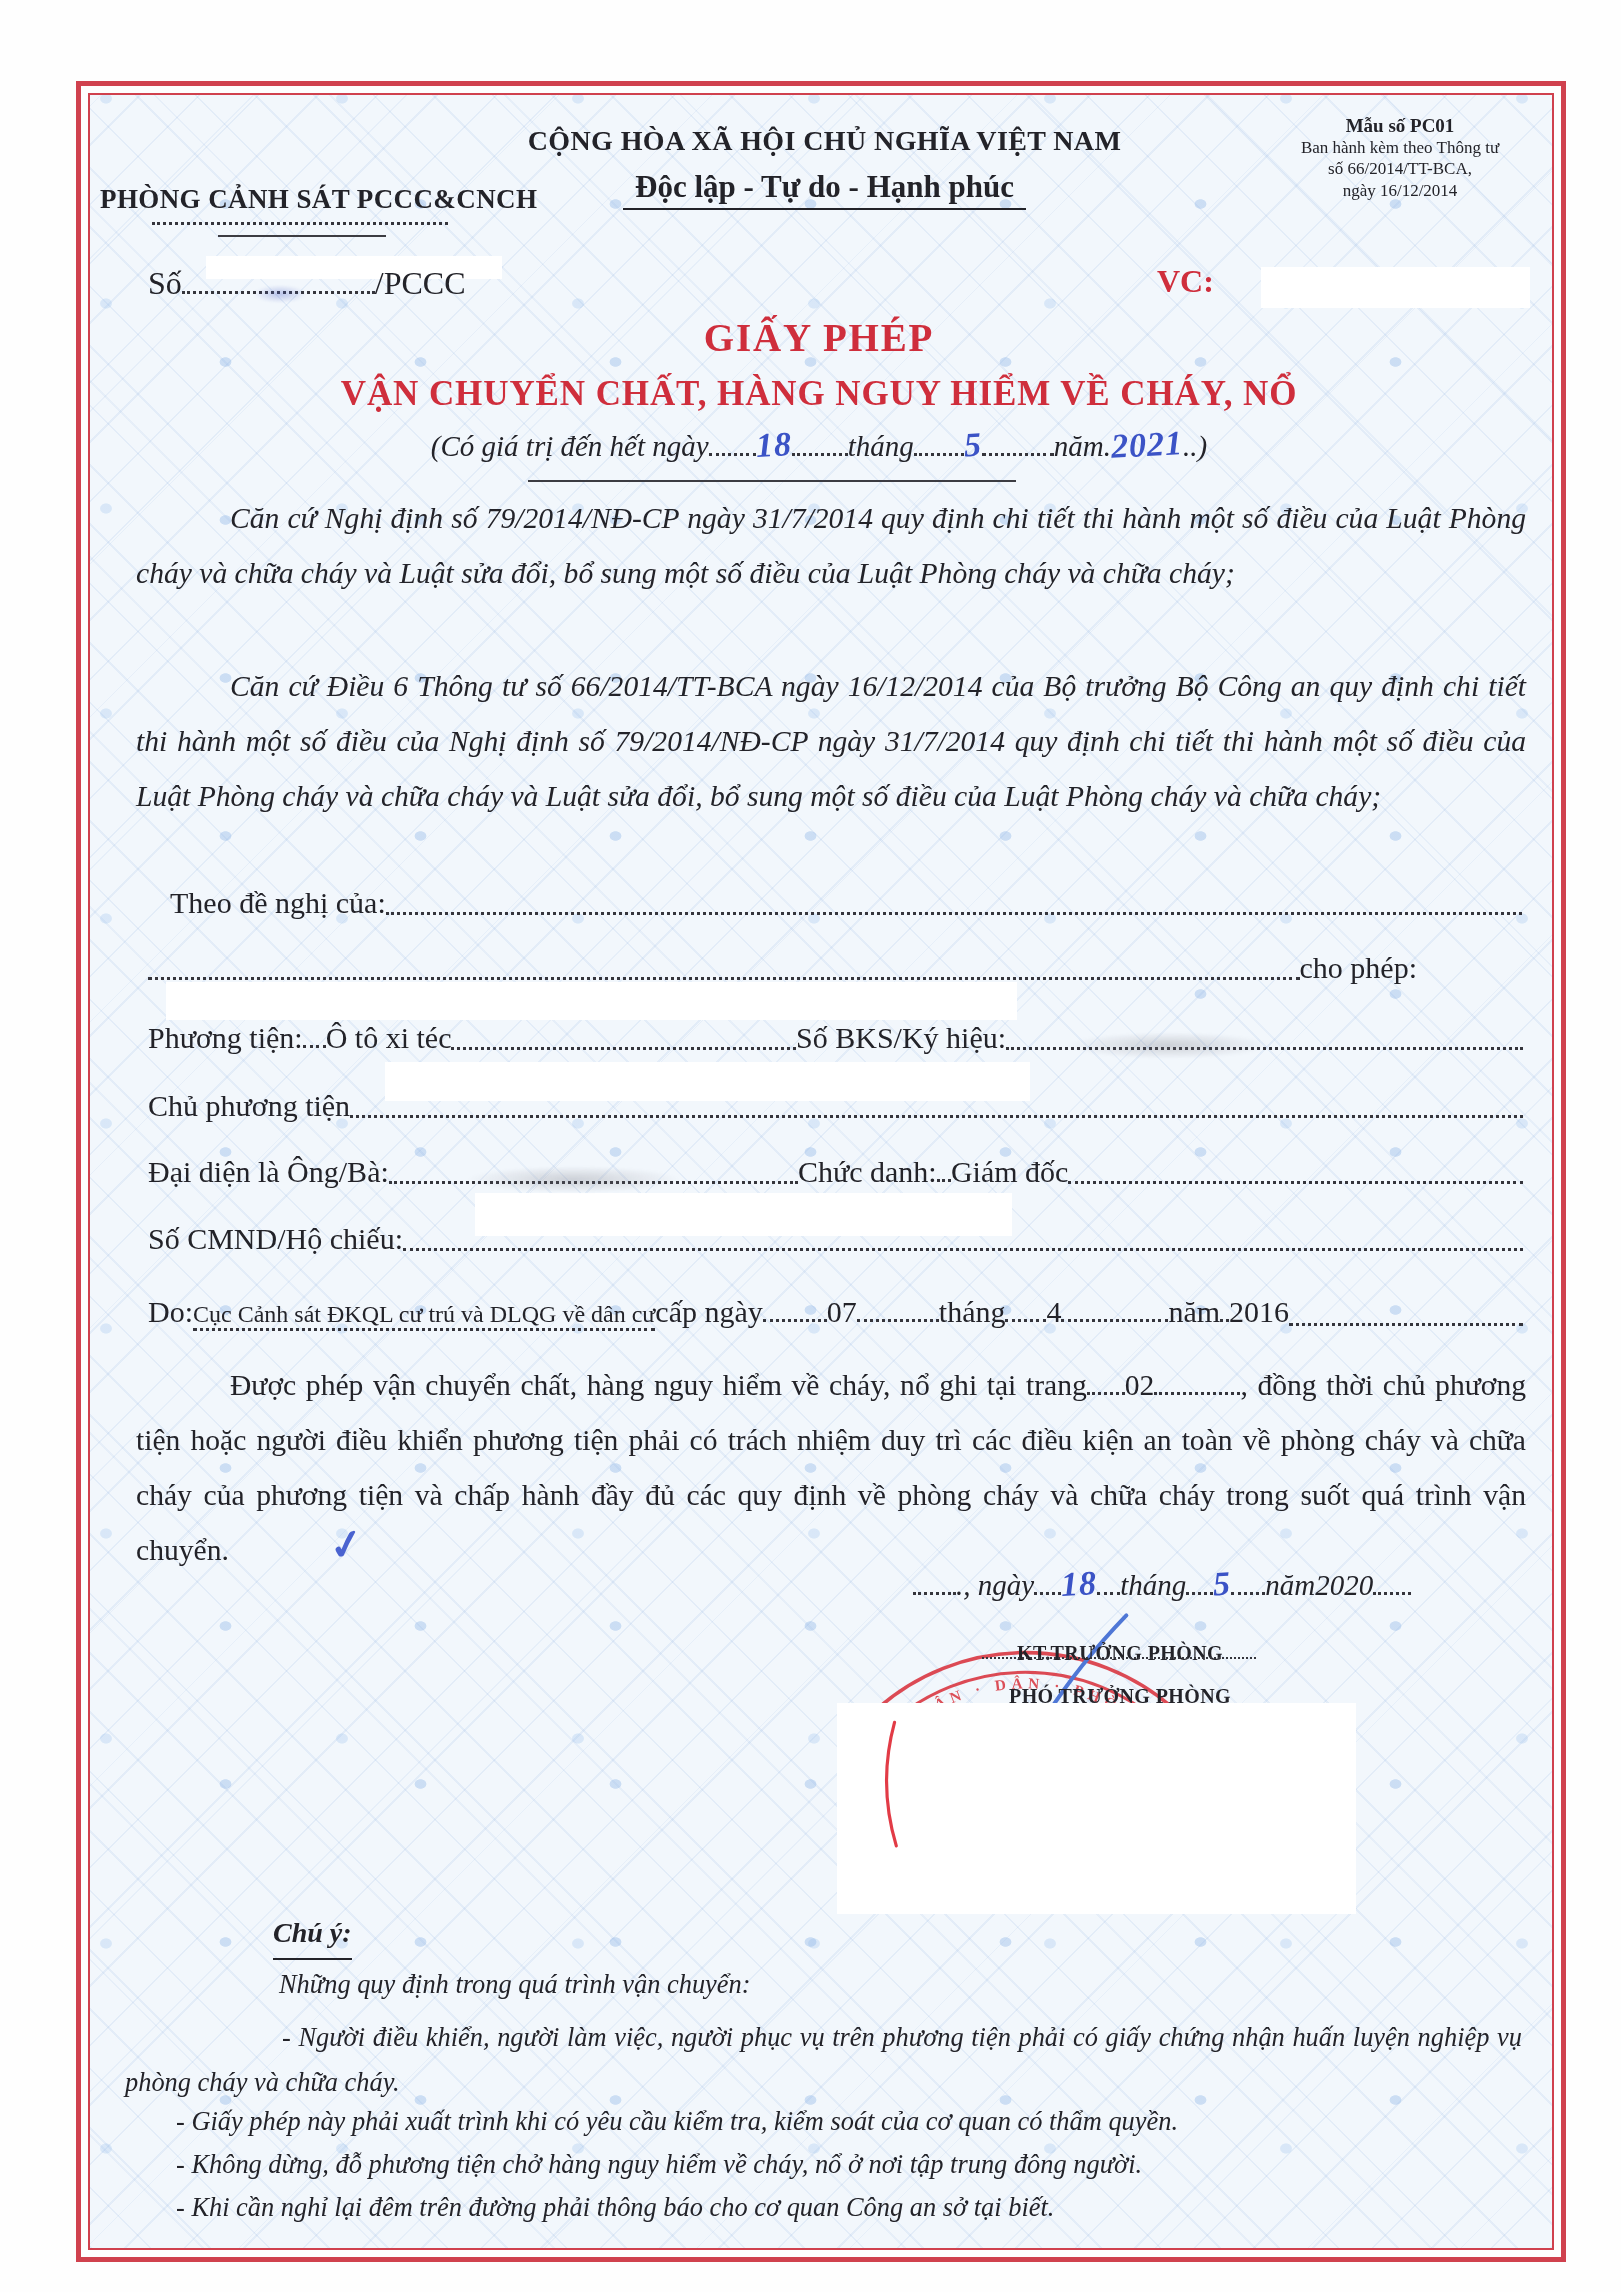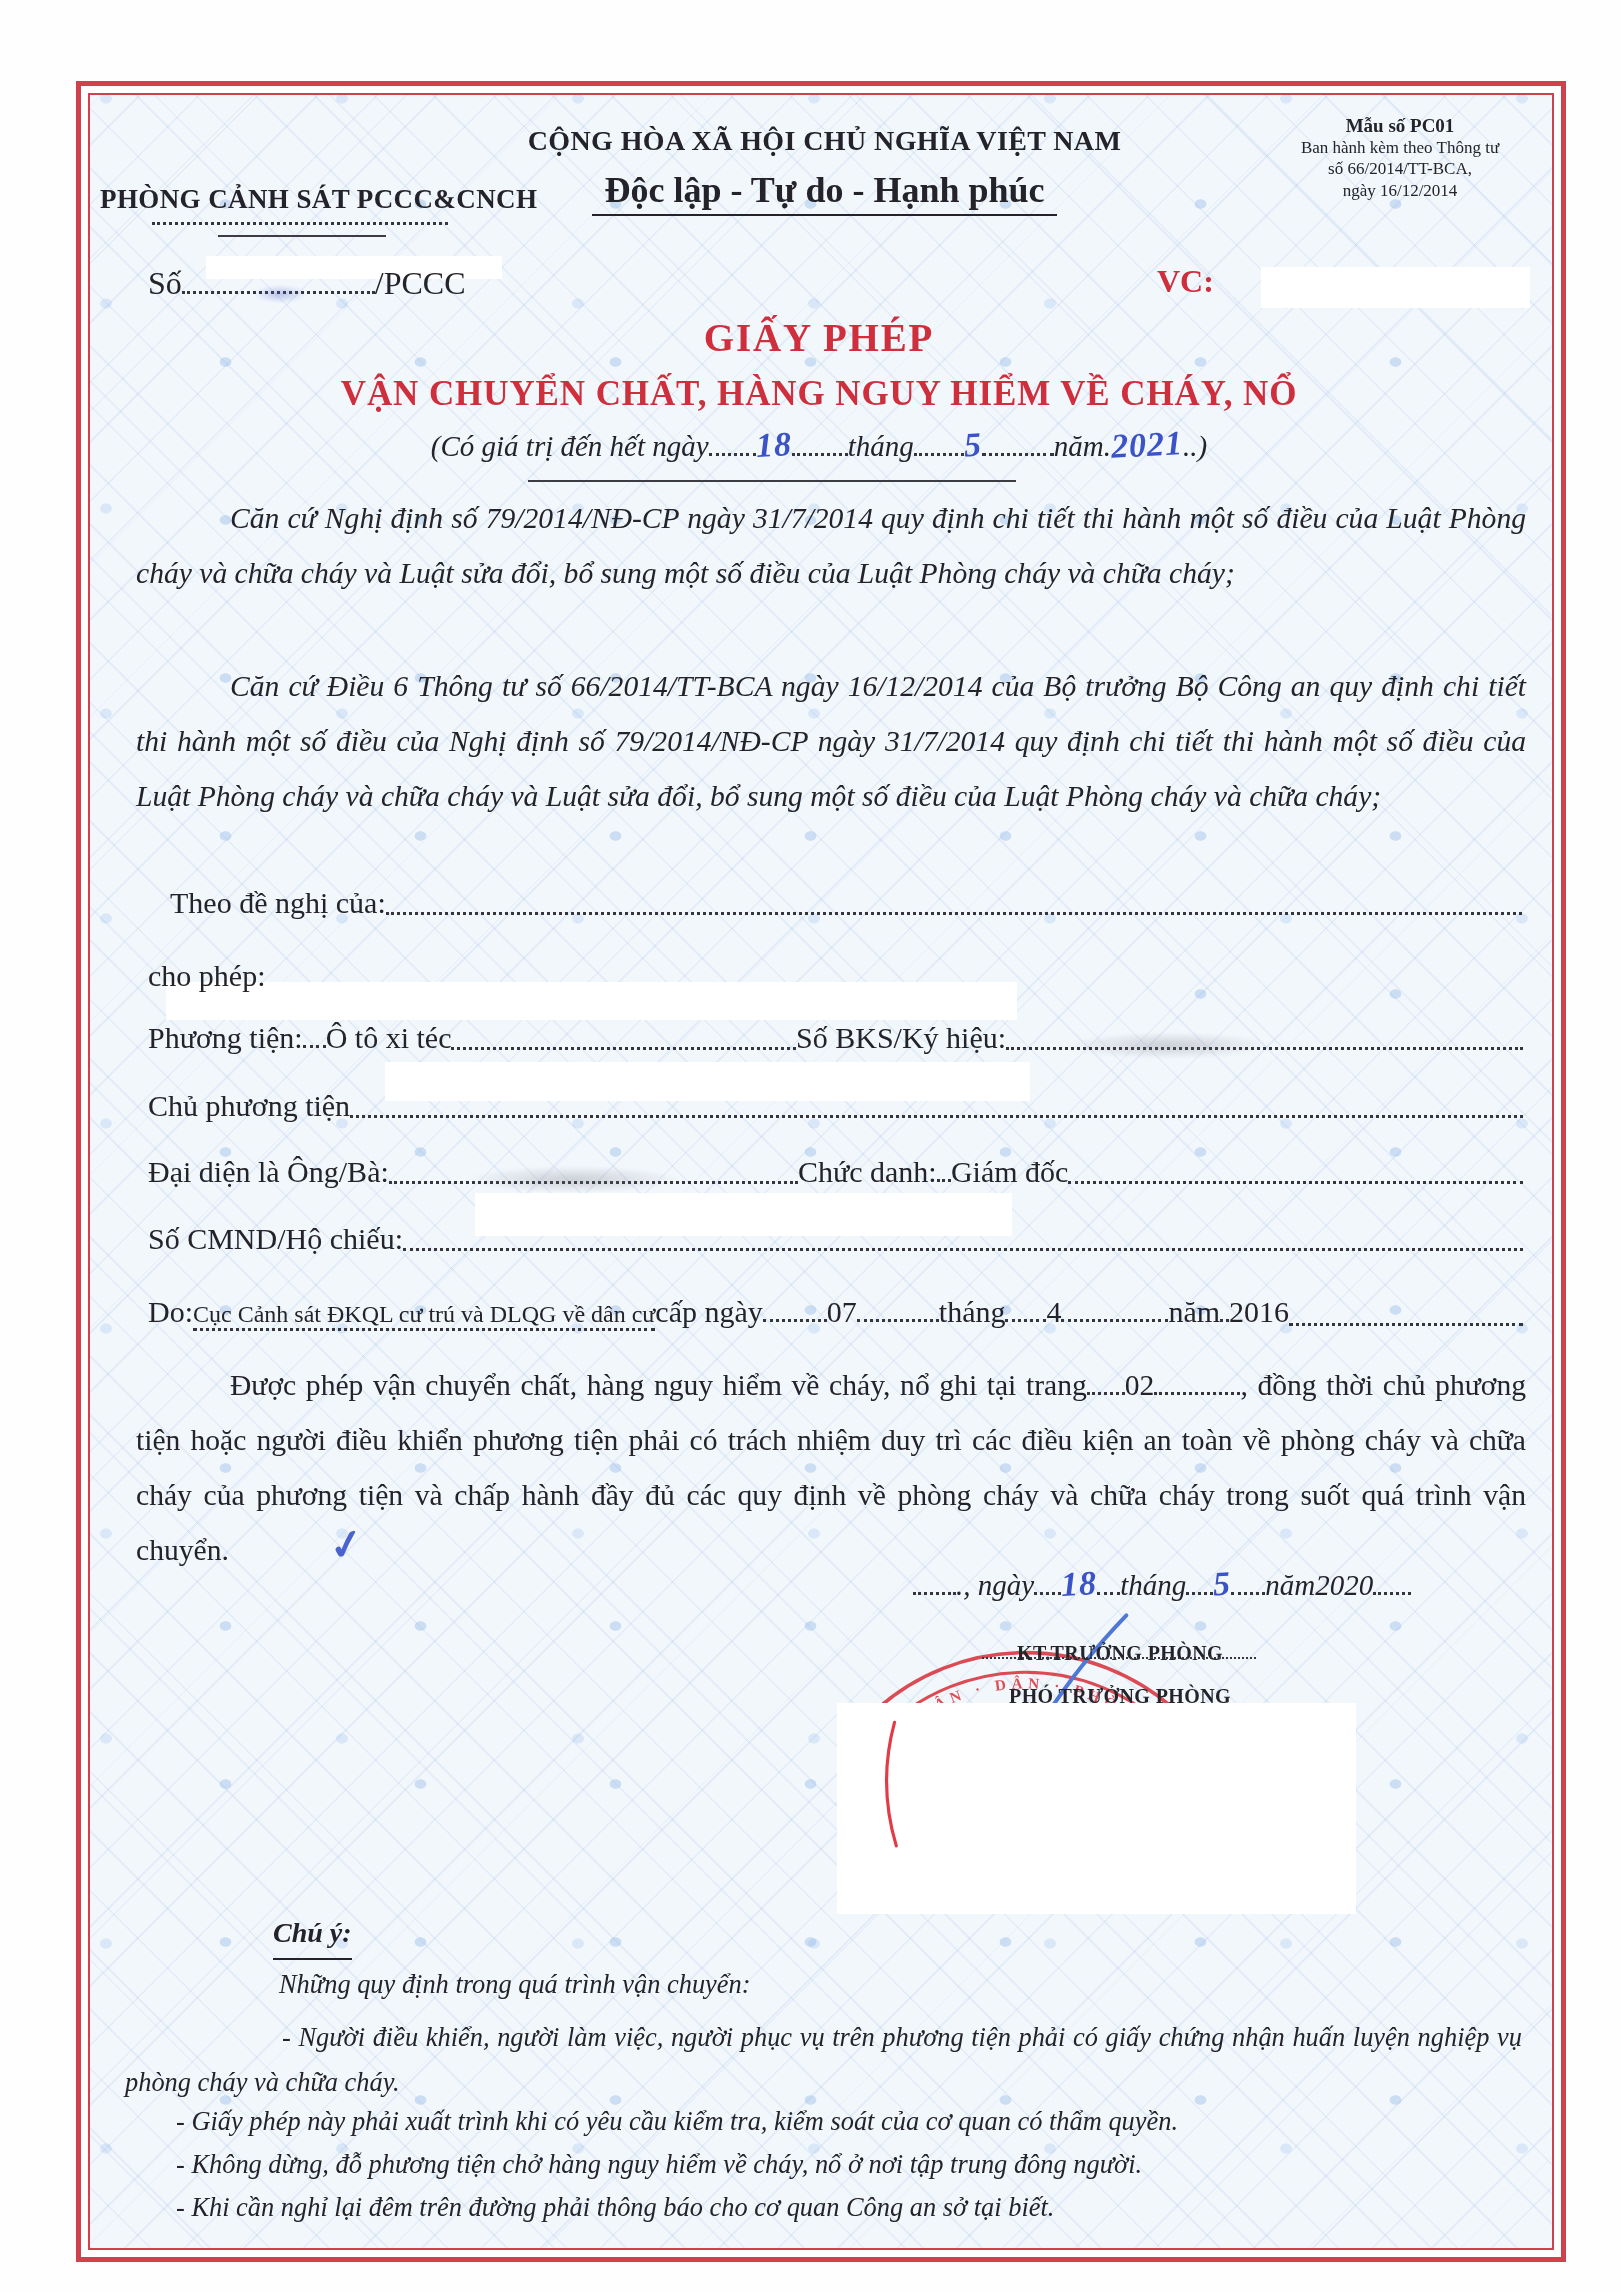--- a/index.html
+++ b/index.html
@@ -28,21 +28,21 @@
 
   .row{display:flex;align-items:baseline;}
   .idots{display:inline-block;height:1.8px;border-bottom:3px dotted #35353c;}
   .gdots{flex:1;align-self:flex-end;margin-bottom:5.4px;border-bottom:3px dotted #35353c;height:0;}
   .hand{display:inline-block;font-style:italic;font-weight:bold;color:#3b53c6;
         font-size:1.18em;transform:rotate(-3deg);letter-spacing:0.9px;}
   .nowrap{white-space:nowrap;}
 
   .hdr-left{font-size:27px;font-weight:bold;letter-spacing:0.4px;}
   .hdr-nat1{font-size:28px;font-weight:bold;letter-spacing:0.4px;}
-  .hdr-nat2{font-size:36px;font-weight:bold;}
+  .hdr-nat2{font-size:31px;font-weight:bold;}
   .formnote{font-size:17px;line-height:21.5px;text-align:center;}
   .formnote .t{font-size:19px;font-weight:bold;}
 
   .title1{font-size:39px;font-weight:bold;letter-spacing:1.8px;color:#cf2e3c;}
   .title2{font-size:35px;font-weight:bold;letter-spacing:0.9px;color:#cf2e3c;}
   .validity{font-size:29px;font-style:italic;}
 
   .para{font-size:29.6px;line-height:55px;text-align:justify;text-indent:94px;}
   .formline{font-size:30px;}
   .insert{display:inline-block;font-size:24px;border-bottom:3px dotted #35353c;white-space:nowrap;}
@@ -108,21 +108,21 @@
   <div class="abs underbar" style="left:528px;top:480px;width:488px;"></div>
 
   <div class="abs para i" style="left:136px;top:491px;width:1390px;">Căn cứ Nghị định số 79/2014/NĐ-CP ngày 31/7/2014 quy định chi tiết thi hành một số điều của Luật Phòng cháy và chữa cháy và Luật sửa đổi, bổ sung một số điều của Luật Phòng cháy và chữa cháy;</div>
   <div class="abs para i" style="left:136px;top:659px;width:1390px;">Căn cứ Điều 6 Thông tư số 66/2014/TT-BCA ngày 16/12/2014 của Bộ trưởng Bộ Công an quy định chi tiết thi hành một số điều của Nghị định số 79/2014/NĐ-CP ngày 31/7/2014 quy định chi tiết thi hành một số điều của Luật Phòng cháy và chữa cháy và Luật sửa đổi, bổ sung một số điều của Luật Phòng cháy và chữa cháy;</div>
 
   <div class="abs row formline" style="left:170px;top:886px;width:1352px;">
     <span class="nowrap">Theo đề nghị của:</span>
       <span class="gdots"></span>
   </div>
 
-  <div class="abs row formline" style="left:148px;top:951px;width:1375px;flex-direction:column;">
+  <div class="abs row formline" style="left:148px;top:951px;width:1375px;">
     <span class="gdots"></span>
       <span class="nowrap">cho phép:</span>
       <span style="width:106px;"></span>
   </div>
 
   <div class="abs row formline" style="left:148px;top:1021px;width:1375px;">
     <span class="nowrap">Phương tiện:</span>
       <span class="idots" style="width:23px;"></span>
       <span class="nowrap">Ô tô xi téc</span>
       <span class="gdots"></span>

